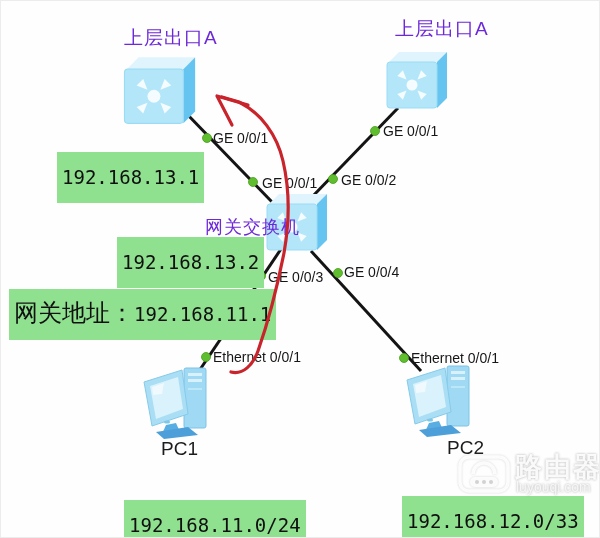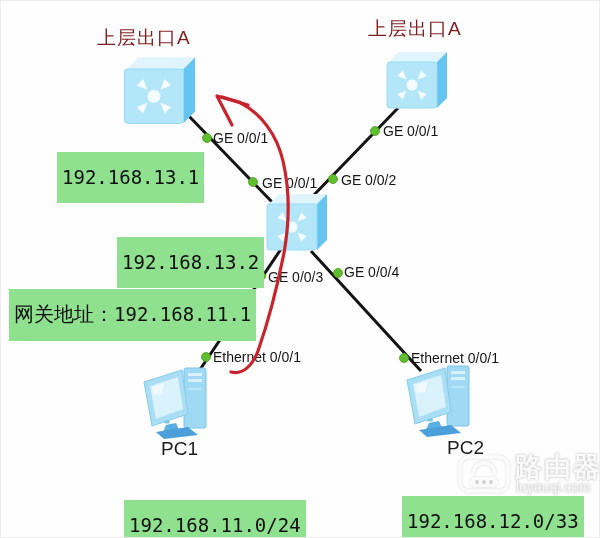--- a/index.html
+++ b/index.html
@@ -6,28 +6,28 @@
   #stage{
     position:relative;width:600px;height:538px;background:#fefefe;
     font-family:"Liberation Sans","DejaVu Sans",sans-serif;overflow:hidden;
     border:1px solid #ececec;box-sizing:border-box;
   }
   .abs{position:absolute;}
   .svg-layer{position:absolute;left:0;top:0;width:600px;height:538px;pointer-events:none;}
   .links{z-index:1;}
   .icon{z-index:2;}
   .redpen{z-index:6;}
-  .cn-title{font-size:19px;color:#7f1d1d;letter-spacing:1px;z-index:4;}
+  .cn-title{font-size:19px;color:#6d28d9;letter-spacing:1px;z-index:4;margin-left:27px;}
   .port-label{font-size:14px;color:#161616;white-space:nowrap;z-index:4;}
   .green-tag{
     background:#8fe08f;color:#101010;
     font-family:"DejaVu Sans Mono","Liberation Mono",monospace;
     font-size:19px;line-height:25px;padding:13px 5px;white-space:nowrap;z-index:4;margin-top:32px;
   }
-  .green-tag .cn{font-family:Liberation Mono, monospace;font-size:20px;}
+  .green-tag .cn{font-family:Liberation Mono, monospace;font-size:24px;}
   .pc-name{font-size:19px;color:#1c1c1c;z-index:4;}
   .watermark{z-index:7;opacity:.95;filter:drop-shadow(0 0 1px rgba(150,150,150,.45));}
   .wm-brand{
     font-size:27px;font-weight:bold;color:rgba(255,255,255,.92);
     letter-spacing:2px;text-shadow:0 0 2px rgba(160,160,160,.5);white-space:nowrap;
   }
   .wm-domain{
     font-size:14px;color:rgba(248,248,248,.95);
     text-shadow:0 0 2px rgba(170,170,170,.5);white-space:nowrap;
   }
@@ -92,20 +92,21 @@
     </svg>
   <svg class="abs icon" style="left:139px;top:363px" width="78" height="76" viewBox="0 0 78 76">
       <use href="#icon-pc"></use>
     </svg>
   <svg class="abs icon" style="left:402px;top:361px" width="78" height="76" viewBox="0 0 78 76">
       <use href="#icon-pc"></use>
     </svg>
 
   <div class="abs cn-title" style="left:96px;top:24px">上层出口A</div>
   <div class="abs cn-title" style="left:367px;top:15px">上层出口A</div>
+  <div class="abs cn-title" style="left:177px;top:214px;font-size:18px">网关交换机</div>
   <div class="abs pc-name" style="left:160px;top:437px">PC1</div>
   <div class="abs pc-name" style="left:446px;top:436px">PC2</div>
 
   <div class="abs green-tag" style="left:56px;top:119px">192.168.13.1</div>
   <div class="abs green-tag" style="left:116px;top:204px">192.168.13.2</div>
   <div class="abs green-tag" style="left:8px;top:256px">
     <span class="cn">网关地址：</span><span>192.168.11.1</span>
   </div>
   <div class="abs green-tag" style="left:123px;top:467px">192.168.11.0/24</div>
   <div class="abs green-tag" style="left:401px;top:463px">192.168.12.0/33</div>

